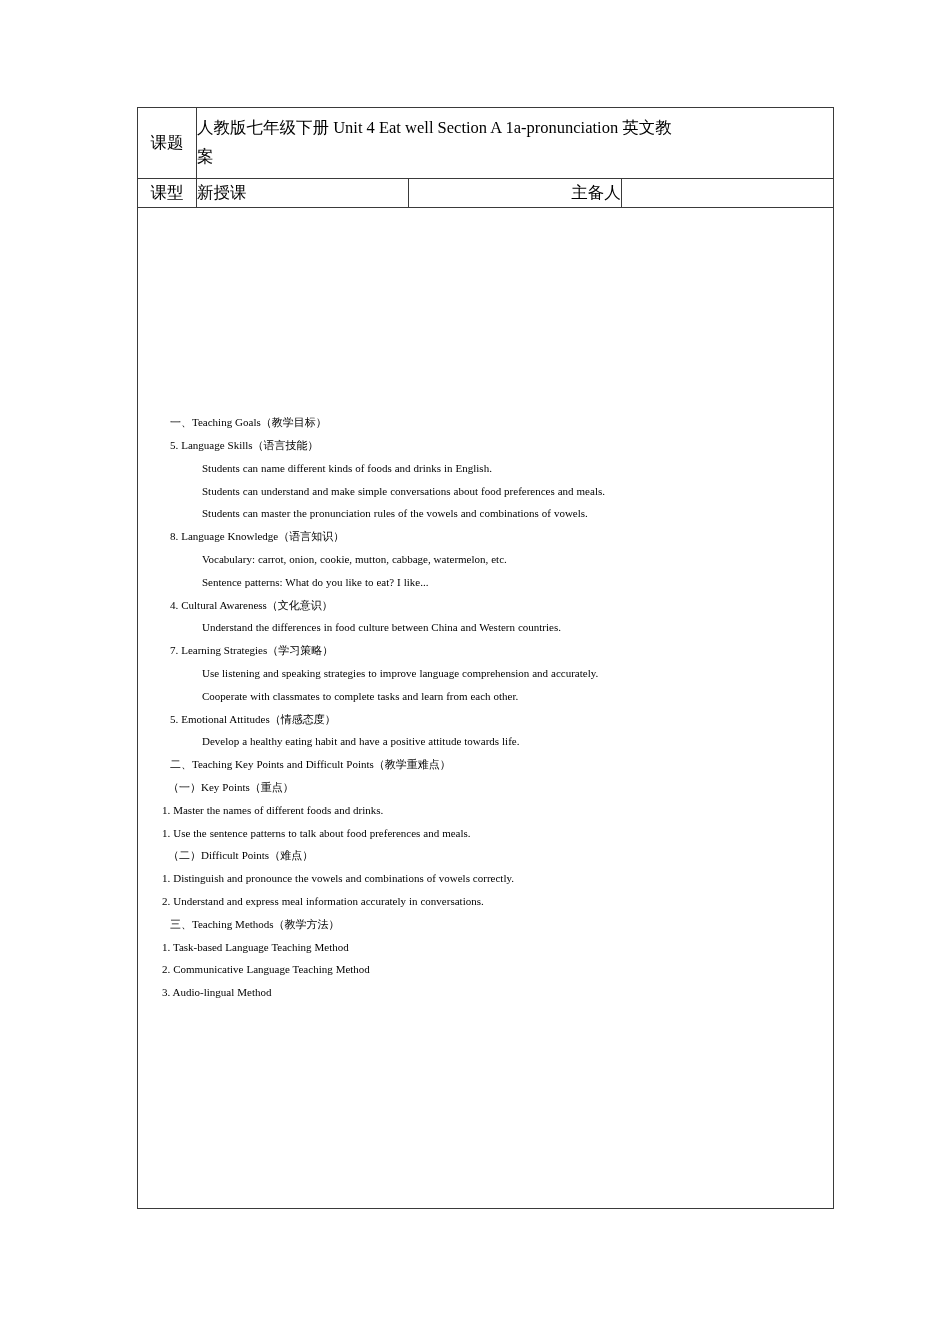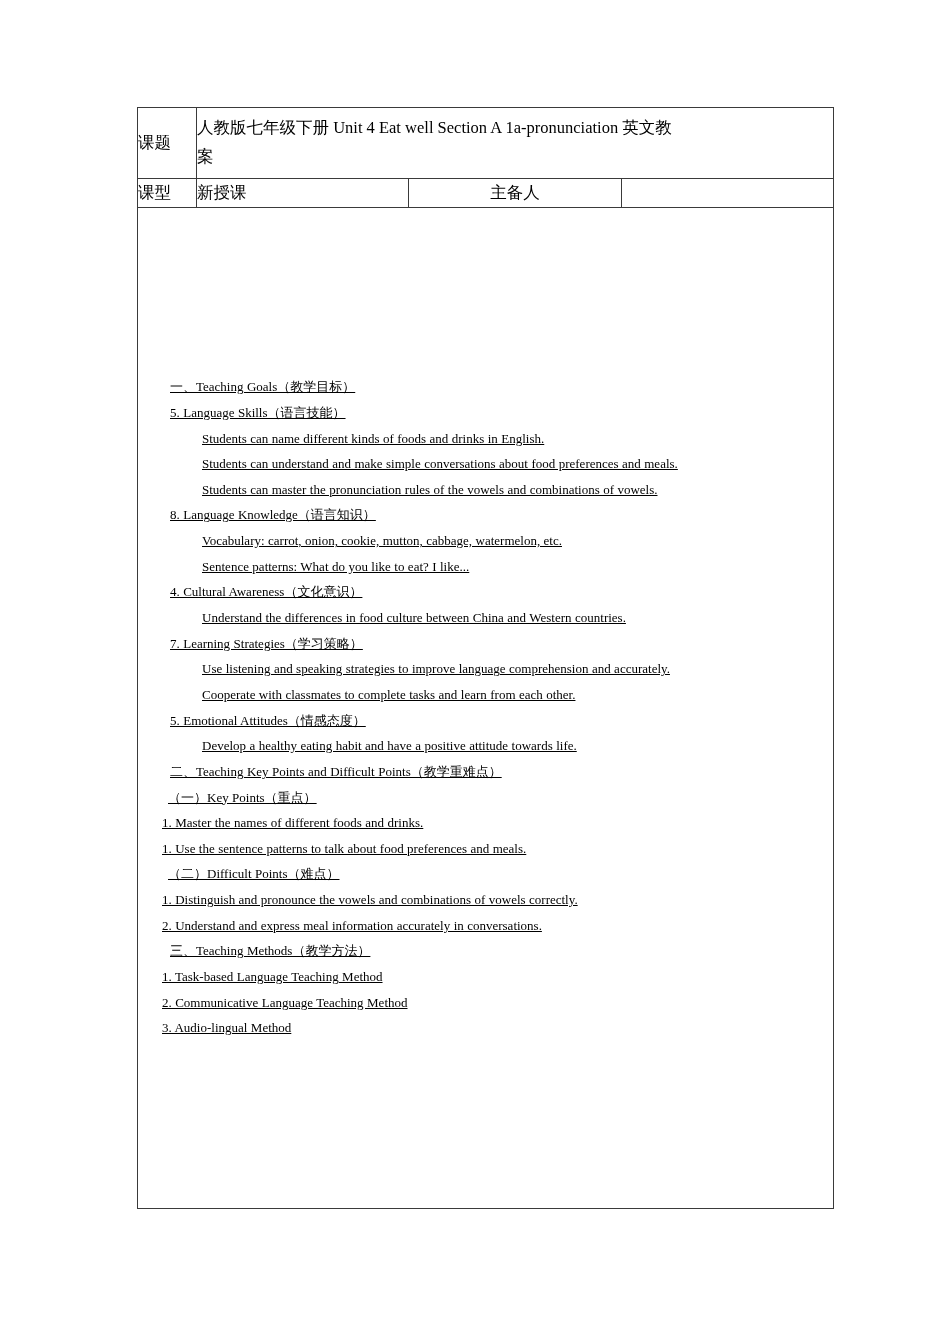--- a/index.html
+++ b/index.html
@@ -34,21 +34,21 @@
   }
   .lesson-table td {
     border: 1px solid #3a3a3a;
     padding: 0;
     vertical-align: middle;
     font-size: 16.5px;
   }
 
   .cell-label {
     width: 58px;
-    text-align: left;
+    text-align: center;
     font-size: 17px;
     line-height: 1.45;
     padding: 4px 2px;
   }
 
   .cell-title {
     padding: 6px 9px 8px 9px;
     text-align: justify;
     text-align-last: left;
     text-justify: inter-word;
@@ -62,45 +62,44 @@
   }
 
   .cell-type-value {
     text-align: left;
     font-size: 17px;
     padding: 6px 2px;
     height: 28px;
   }
   .cell-editor-label {
     width: 97px;
-    text-align: center;
+    text-align: right;
     font-size: 17px;
     padding: 6px 2px;
   }
   .cell-editor-value {
     width: 240px;
     padding: 6px 2px;
   }
 
   
   .cell-body {
     padding: 26px 4px 18px 4px;
     vertical-align: top;
     height: 1000px;
   }
 
   .doc-p {
     margin: 0 0 0 0;
-    font-size: 13px;
+    font-size: 11px;
     line-height: 1.42;
     padding: 3.6px 0 3.6px 0;
     text-align: justify;
     text-justify: inter-word;
     word-spacing: 0.2px;
-    text-decoration: underline;
   }
   
   .ind-head   { text-indent: 32px; }
   .ind-num    { text-indent: 32px; }
   .ind-num-sm { text-indent: 24px; }
   .ind-sub    { text-indent: 30px; }
   .ind-body   { text-indent: 64px; }
 </style>
 </head>
 <body>

